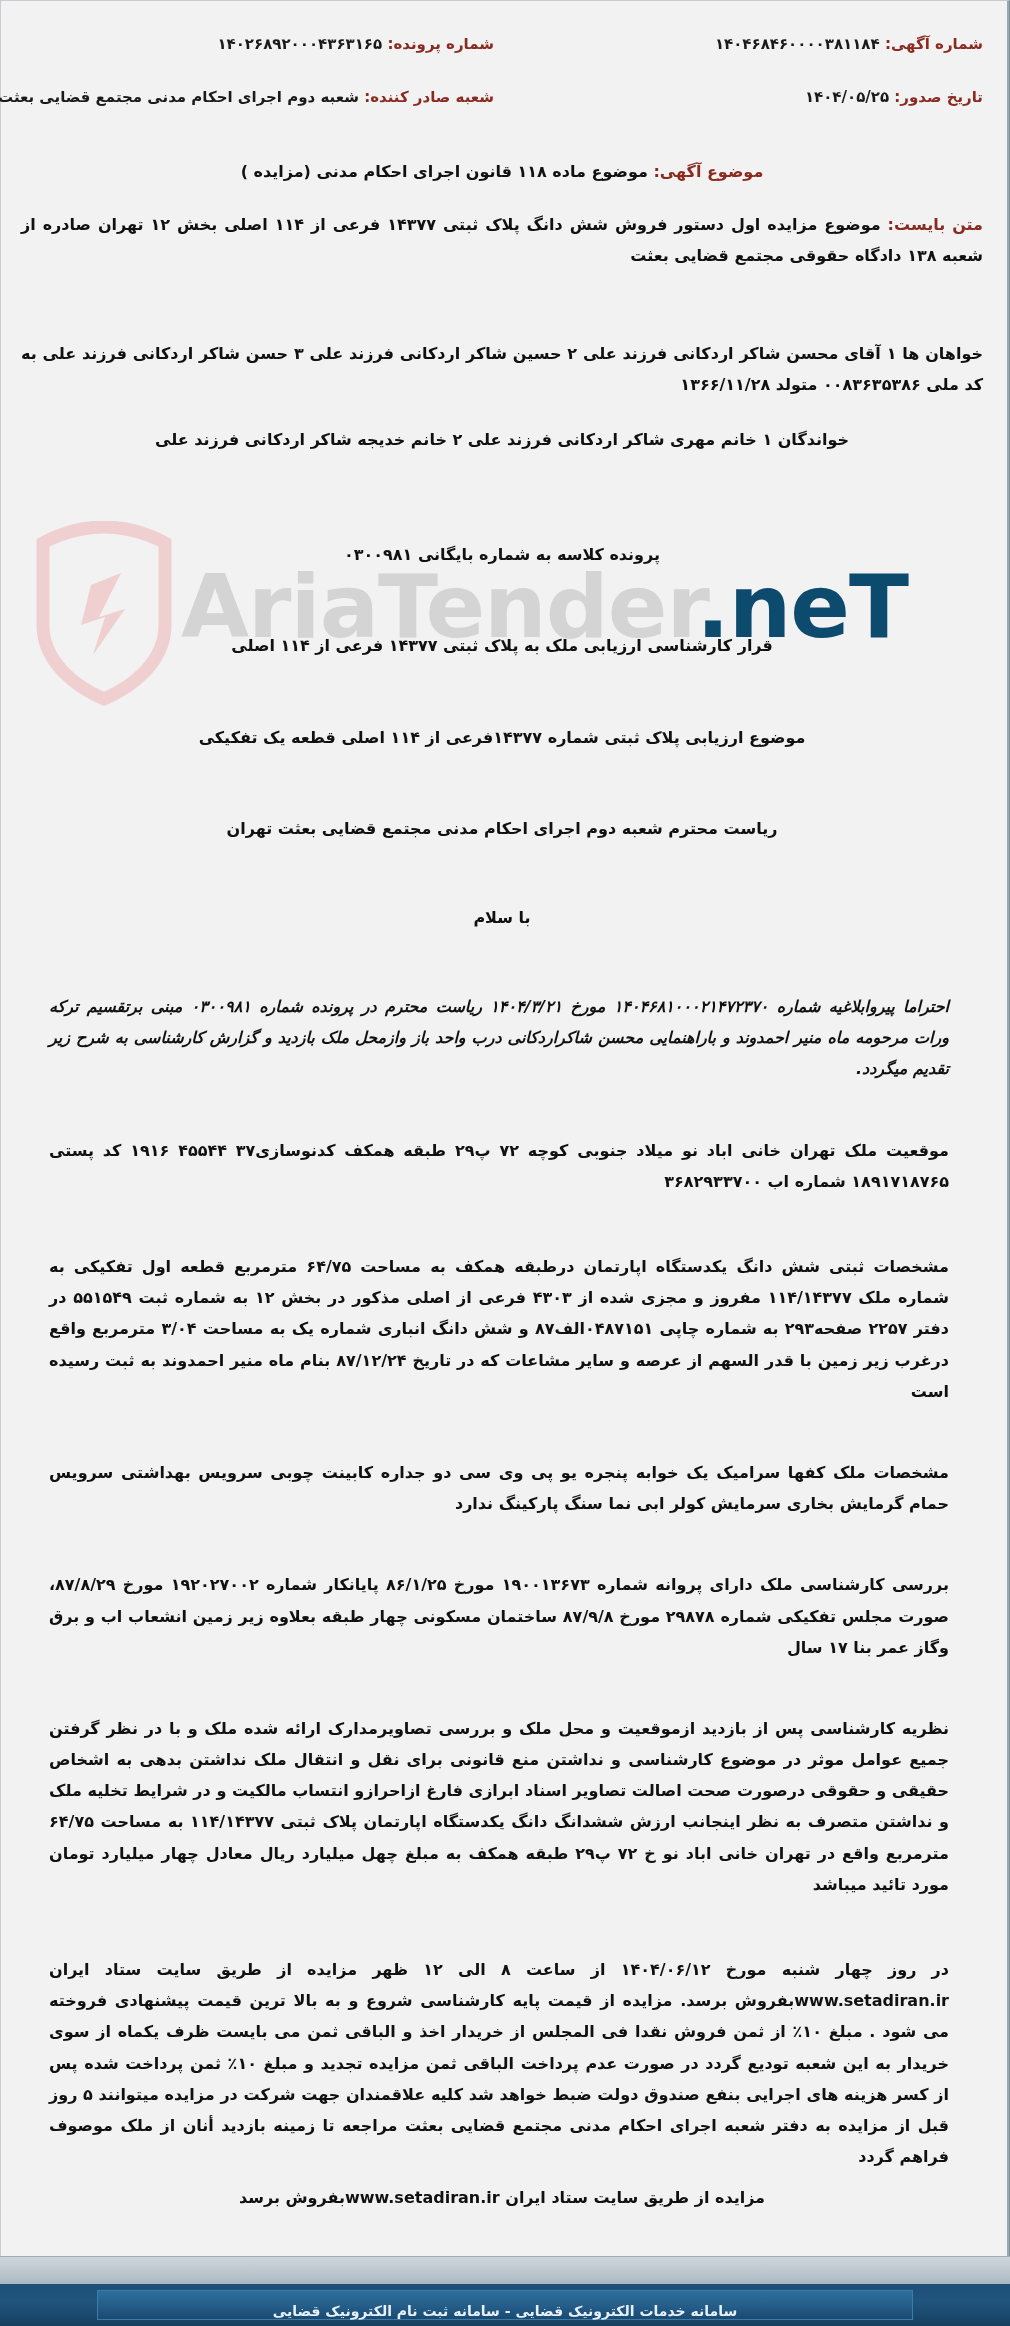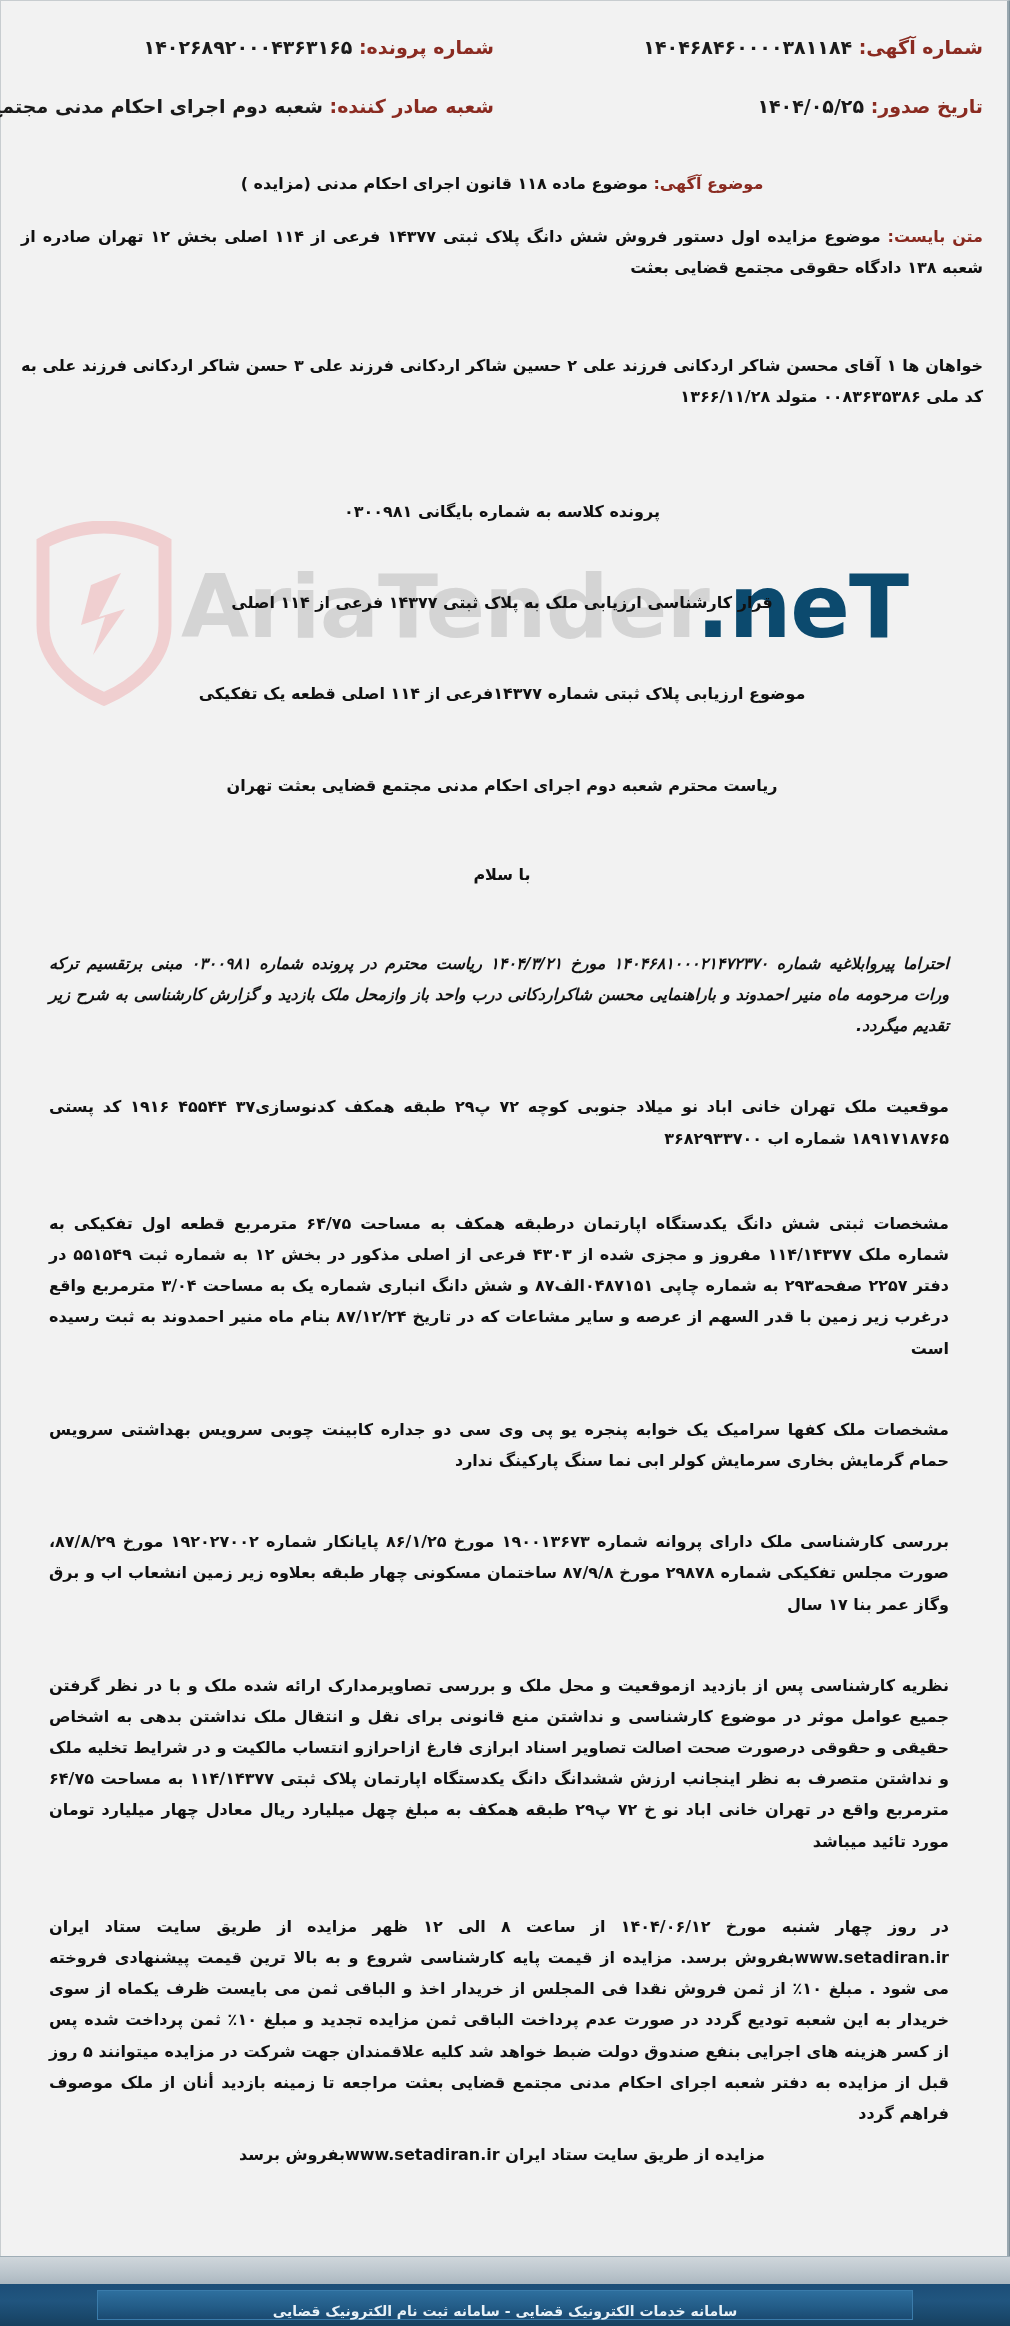--- a/index.html
+++ b/index.html
@@ -59,21 +59,21 @@
     padding-top: 14px;
   }
   .meta-col {
     width: 50%;
     box-sizing: border-box;
   }
   .meta-col.right { padding-left: 12px; }
   .meta-col.left  { padding-right: 8px; }
   .meta-row {
     margin-bottom: 30px;
-    font-size: 19px;
+    font-size: 15px;
     font-weight: bold;
     line-height: 1.5;
     white-space: nowrap;
   }
   .meta-label {
     color: #8a2b21;
     font-weight: bold;
   }
   .meta-value {
     color: #1a1a1a;
@@ -233,20 +233,23 @@
       <div class="blk-sm" style="margin-top:22px;">
         <p class="para">
           <span class="lbl-red">متن بایست:</span>
           <span>موضوع مزایده اول  دستور فروش شش دانگ  پلاک ثبتی ۱۴۳۷۷ فرعی از ۱۱۴  اصلی  بخش ۱۲ تهران     صادره از شعبه ۱۳۸ دادگاه حقوقی مجتمع قضایی بعثت</span>
         </p>
       </div>
 
       <div class="blk-xl" style="margin-top:66px;">
         <p class="para">خواهان ها  ۱ آقای  محسن شاکر اردکانی  فرزند علی  ۲ حسین شاکر اردکانی  فرزند علی  ۳ حسن شاکر اردکانی  فرزند علی به کد ملی ۰۰۸۳۶۳۵۳۸۶ متولد  ۱۳۶۶/۱۱/۲۸</p>
       </div>
+      <div class="blk" style="margin-top:24px;">
+        <p class="para" style="text-align:center;">خواندگان ۱ خانم مهری شاکر اردکانی فرزند علی  ۲ خانم خدیجه شاکر اردکانی فرزند علی</p>
+      </div>
 
       <div style="margin-top:84px;">
         <p class="para" style="text-align:center;">پرونده کلاسه به شماره بایگانی  ۰۳۰۰۹۸۱</p>
       </div>
 
       <div style="margin-top:60px;">
         <p class="para" style="text-align:center;">قرار کارشناسی ارزیابی ملک به پلاک ثبتی ۱۴۳۷۷ فرعی از ۱۱۴ اصلی</p>
       </div>
 
       <div style="margin-top:60px;">

